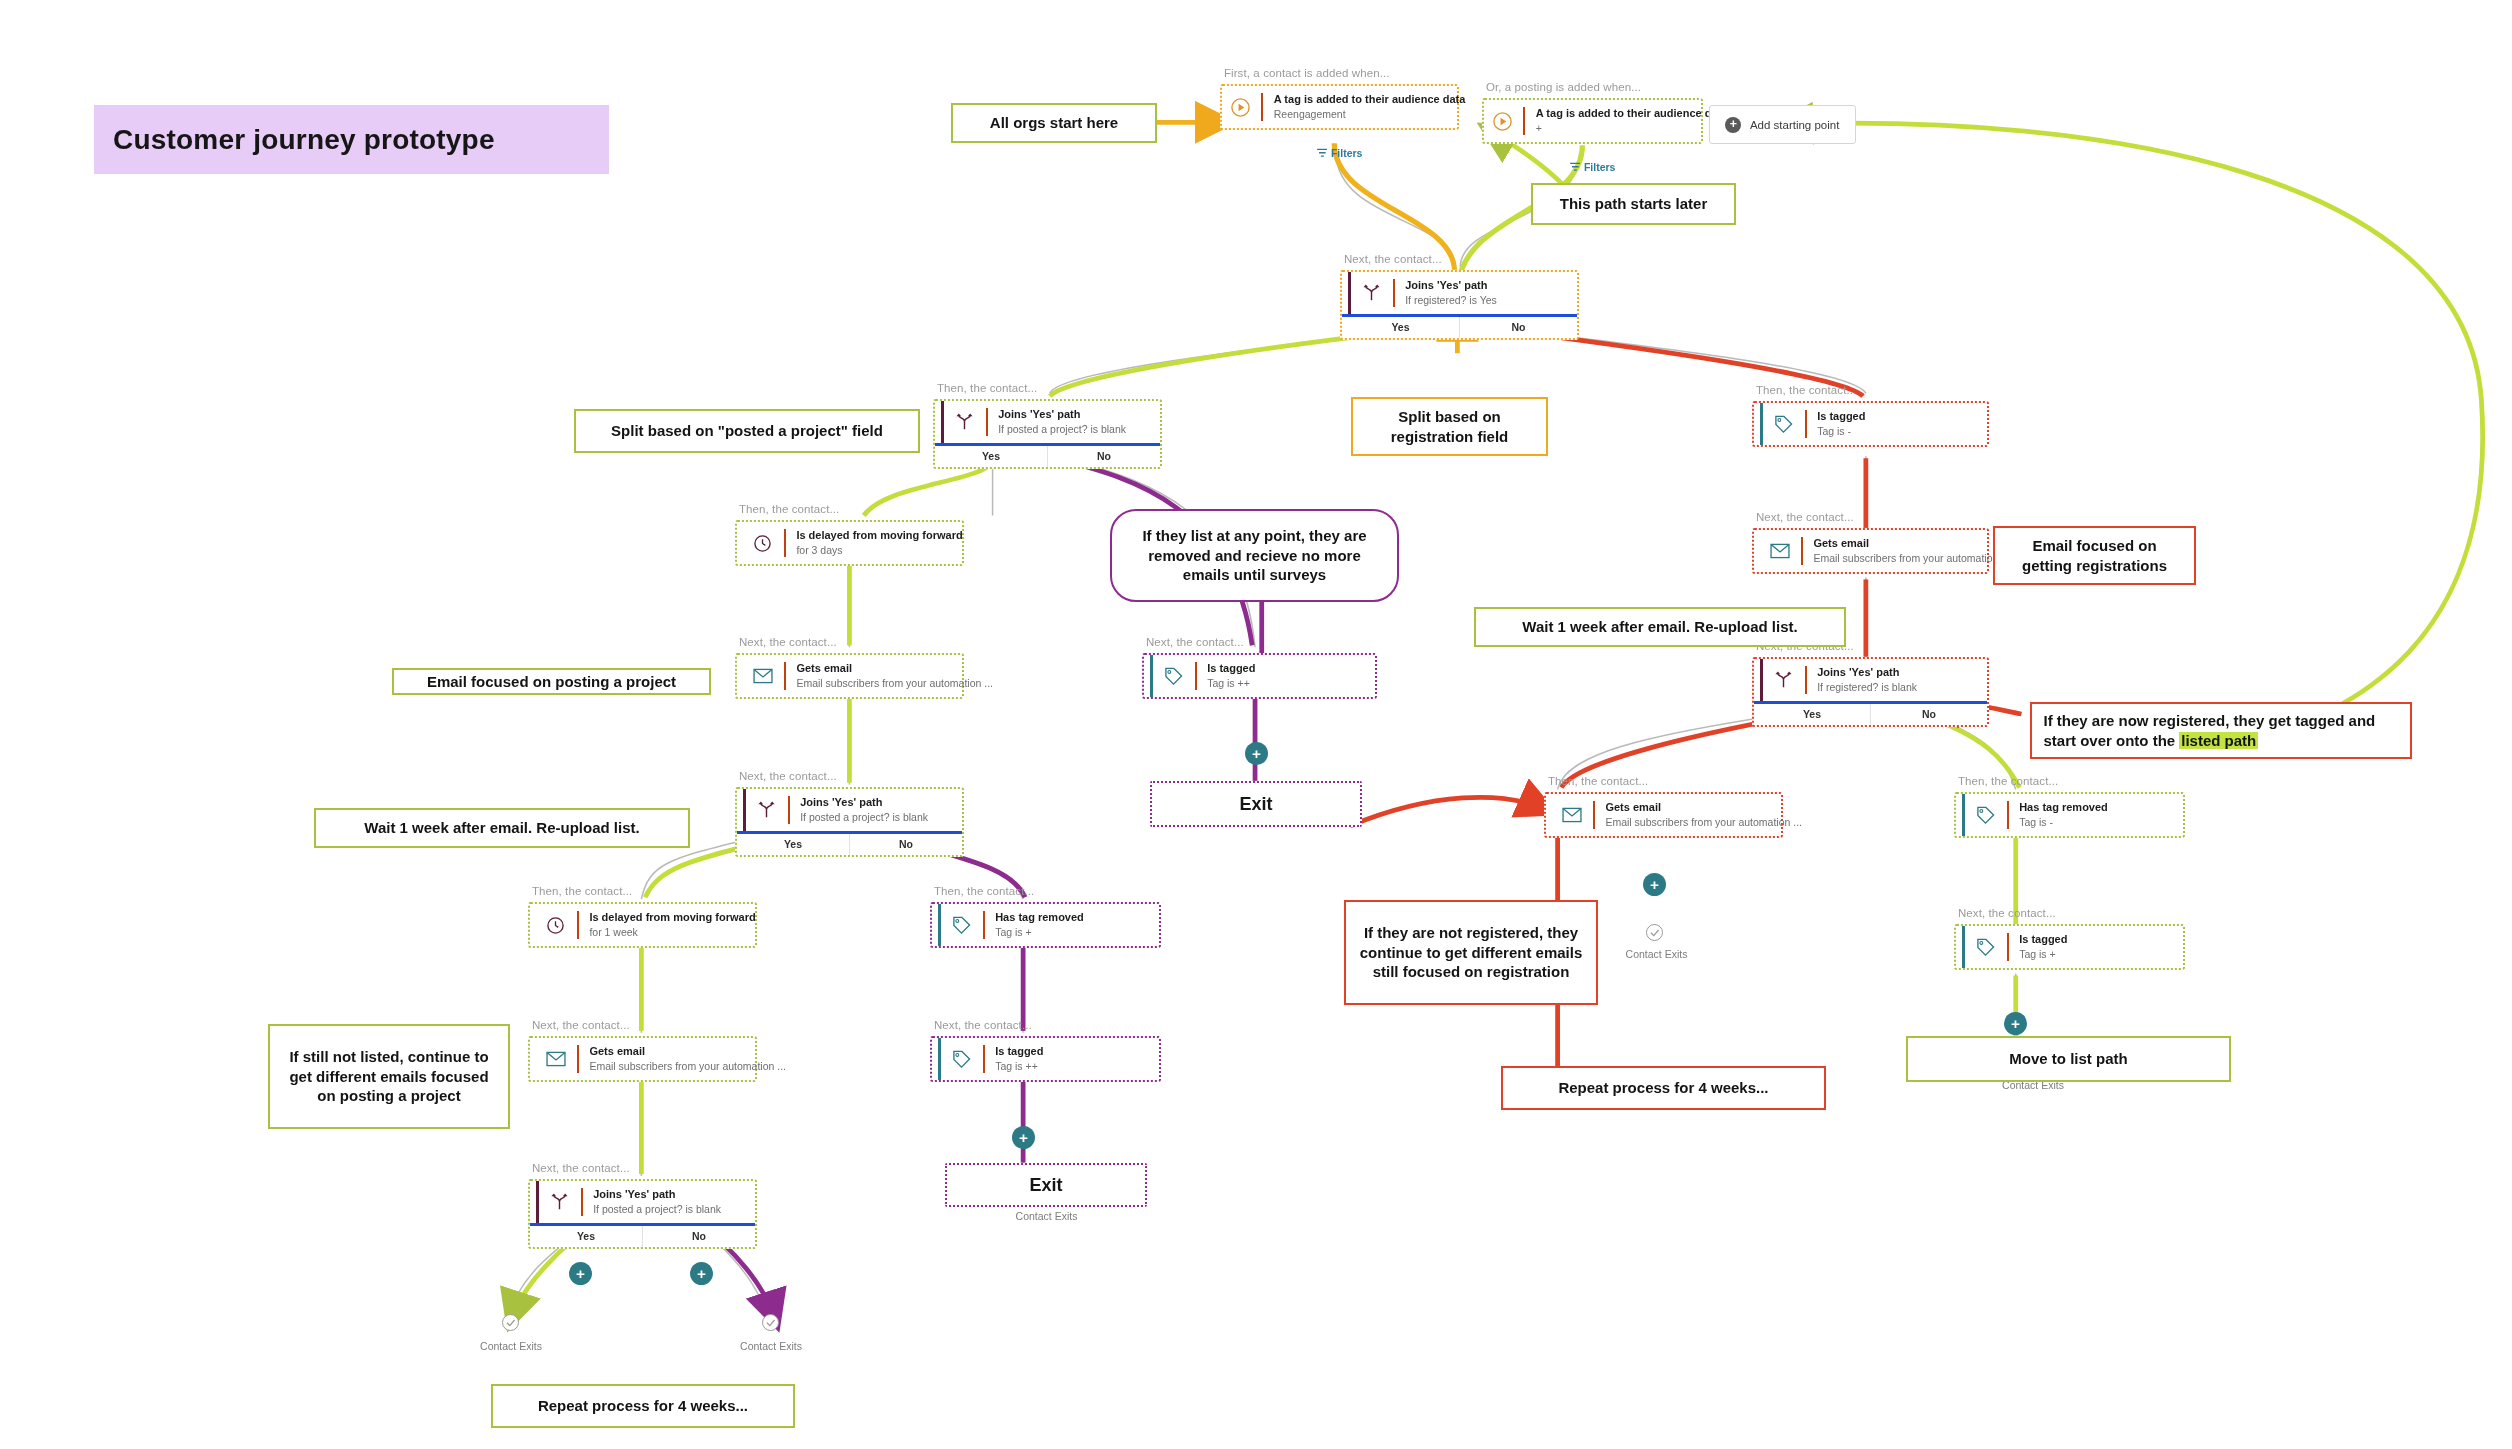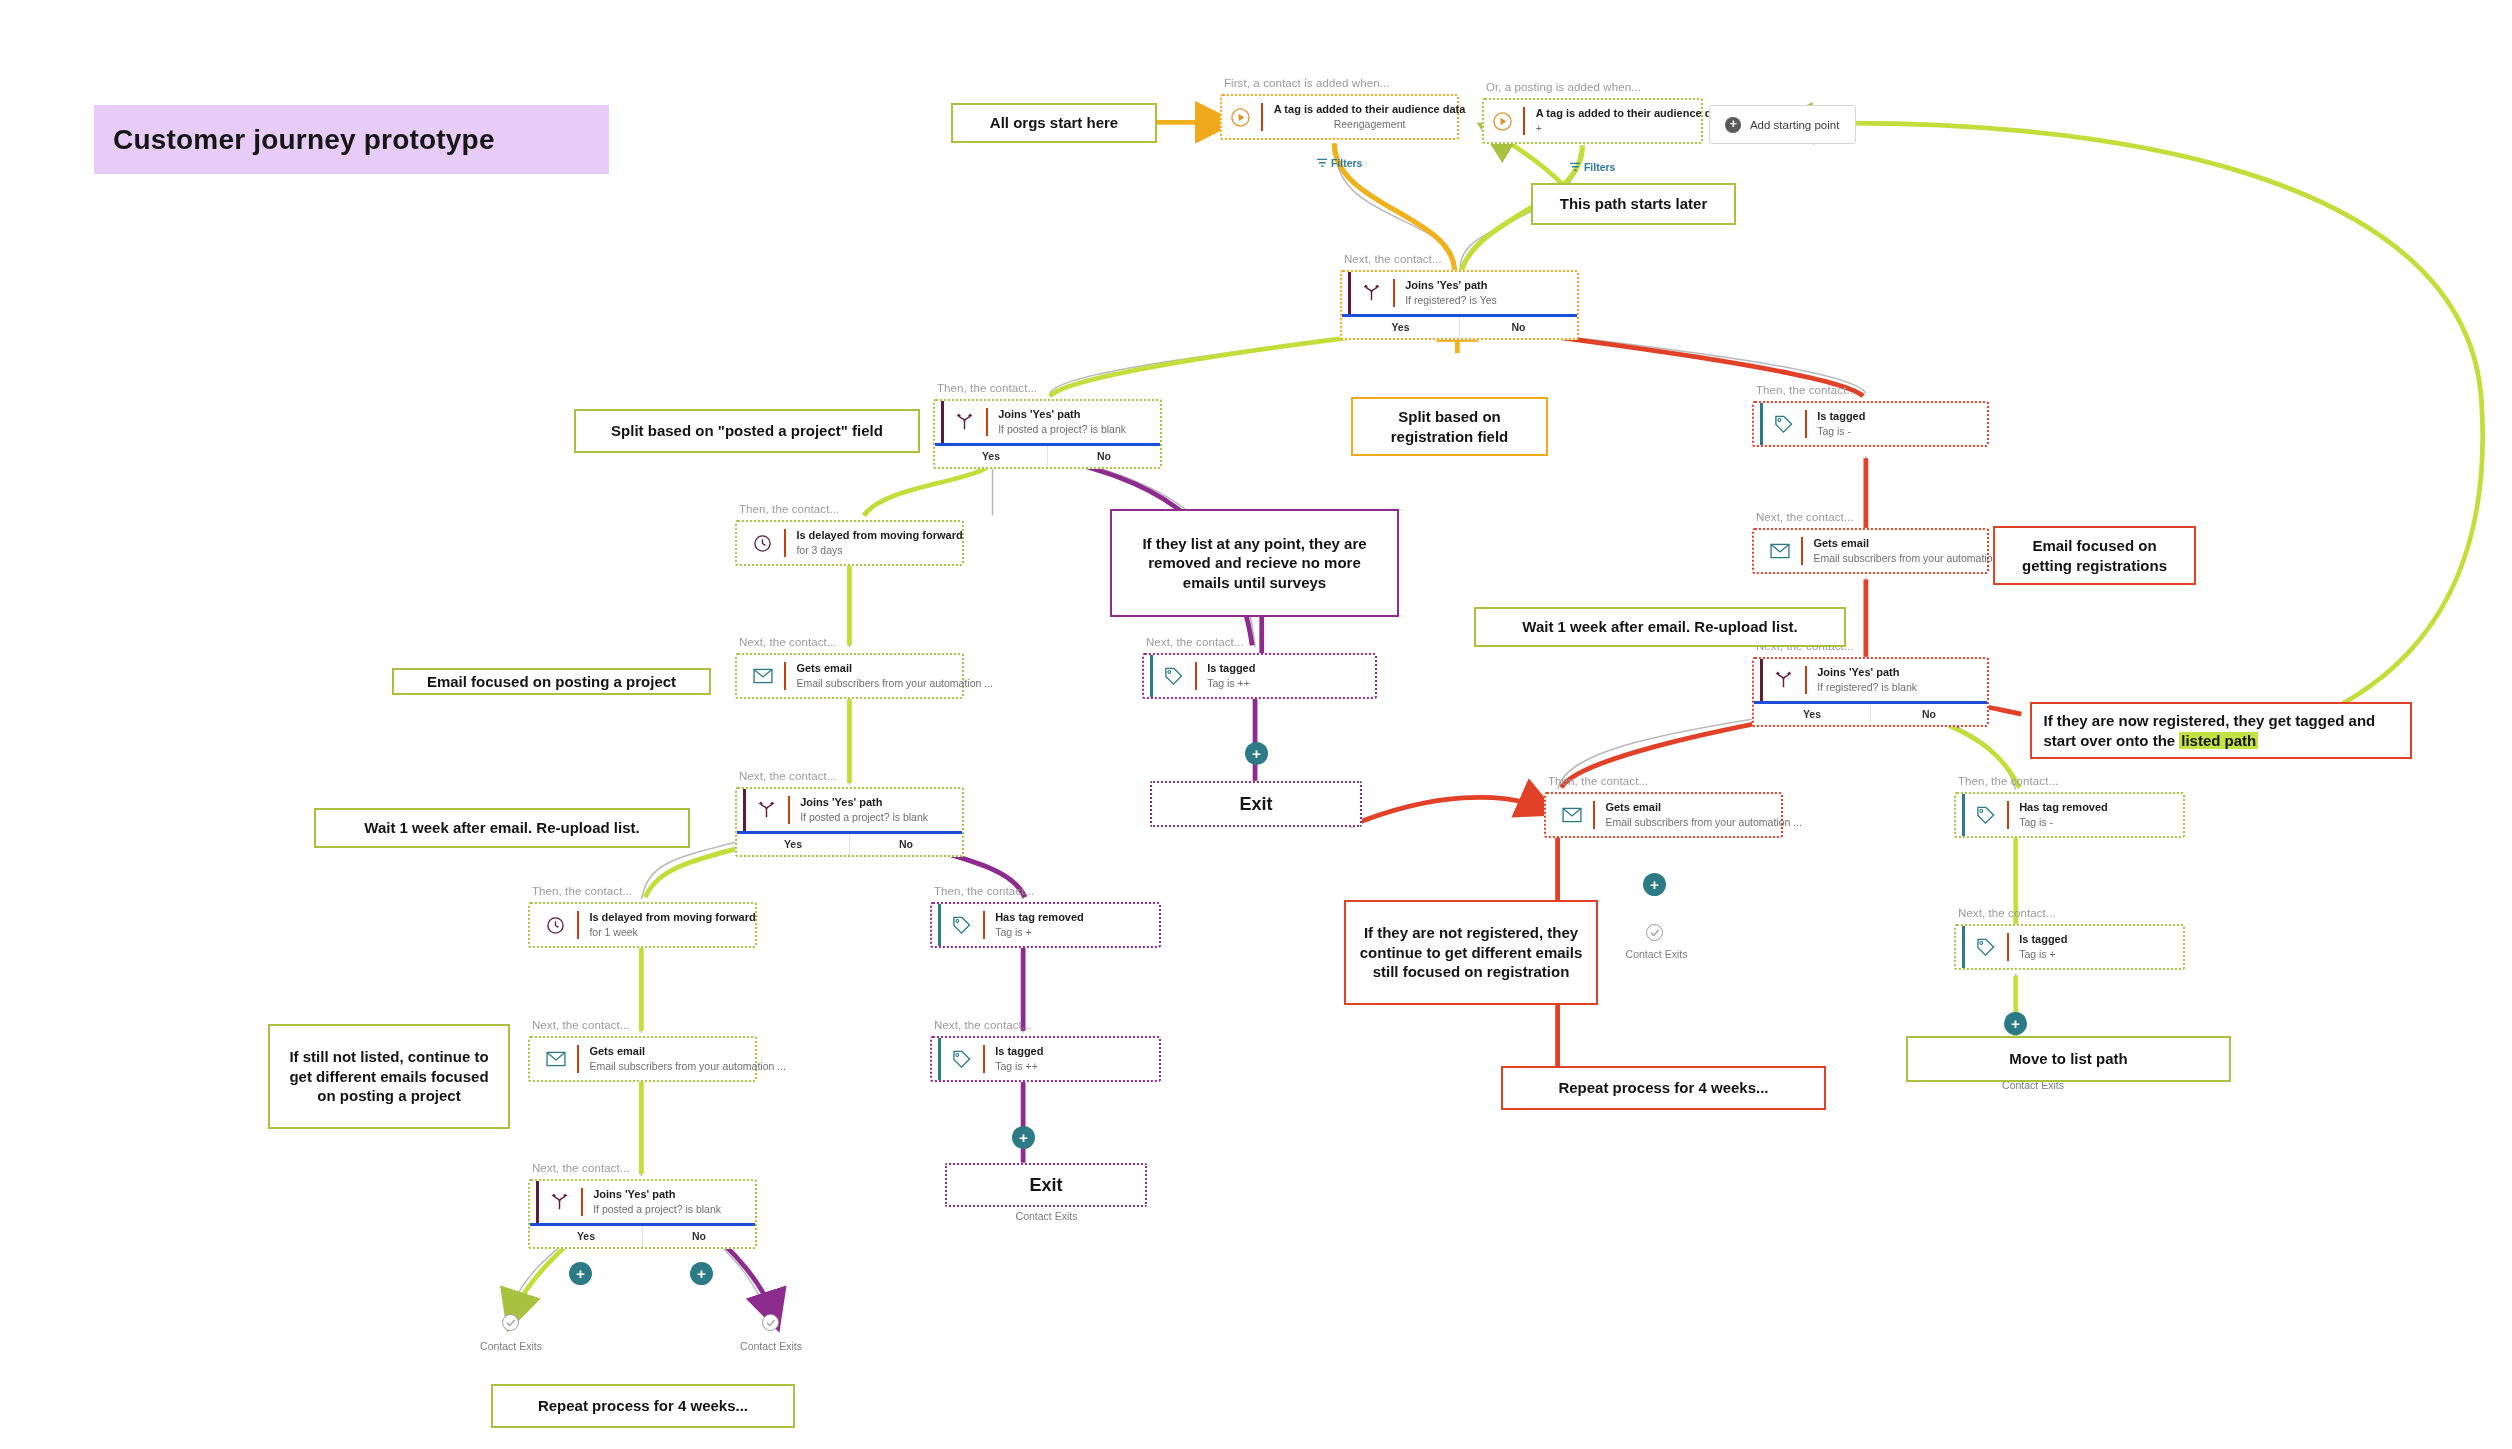--- a/index.html
+++ b/index.html
@@ -222,21 +222,21 @@
 
     <path d="M1640,196 C1616,170 1580,148 1560,136" stroke="#c3de3a" stroke-width="5" fill="none" marker-end="url(#ar-green)"></path>
 
     <path d="M1322,630 L1322,690" stroke="#8e2b8e" stroke-width="5" fill="none"></path>
 
     <path d="M2118,748 C2080,740 2050,735 2040,728" stroke="#e04127" stroke-width="5" fill="none" marker-end="url(#ar-red)"></path>
   </svg>
 
   <div class="title-badge" style="left:94px; top:105px; width:515px; height:69px;">Customer journey prototype</div>
 
-  <div class="node trigger orange" id="n-trigger1" style="left:1220px; top:94px; width:239px;text-align:center;">
+  <div class="node trigger orange" id="n-trigger1" style="left:1220px; top:84px; width:239px;">
     <span class="caption">First, a contact is added when...</span>
     <div class="inner">
       <span class="ico">
         <svg width="21" height="21" viewBox="0 0 22 22">
             <circle cx="11" cy="11" r="9" fill="none" stroke="#d9952a" stroke-width="1.4"></circle>
             <path d="M9,7 L15,11 L9,15 z" fill="#d9952a"></path>
           </svg>
       </span>
       <div class="txt">
         <div class="title">A tag is added to their audience data</div>
@@ -623,21 +623,21 @@
 
   <div class="anno green" style="left:951px; top:103px; width:206px; height:40px;">All orgs start here</div>
 
   <div class="anno green" style="left:1531px; top:183px; width:205px; height:42px;">This path starts later</div>
 
   <div class="anno green" style="left:574px; top:409px; width:346px; height:44px;">Split based on "posted a project" field</div>
 
   <div class="anno orange" style="left:1351px; top:397px; width:197px; height:59px; white-space:pre-line;">Split based on
 registration field</div>
 
-  <div class="anno purple" style="left:1110px; top:509px; width:289px; height:108px;">If they list at any point, they are removed and recieve no more emails until surveys</div>
+  <div class="anno purple" style="left:1110px; top:509px; width:289px; height:93px;border-radius:26px;">If they list at any point, they are removed and recieve no more emails until surveys</div>
 
   <div class="anno green" style="left:392px; top:668px; width:319px; height:27px;">Email focused on posting a project</div>
 
   <div class="anno red" style="left:1993px; top:526px; width:203px; height:59px; white-space:pre-line;">Email focused on
 getting registrations</div>
 
   <div class="anno green" style="left:1474px; top:607px; width:372px; height:40px;">Wait 1 week after email. Re-upload list.</div>
 
   <div class="anno green" style="left:314px; top:808px; width:376px; height:40px;">Wait 1 week after email. Re-upload list.</div>
 

